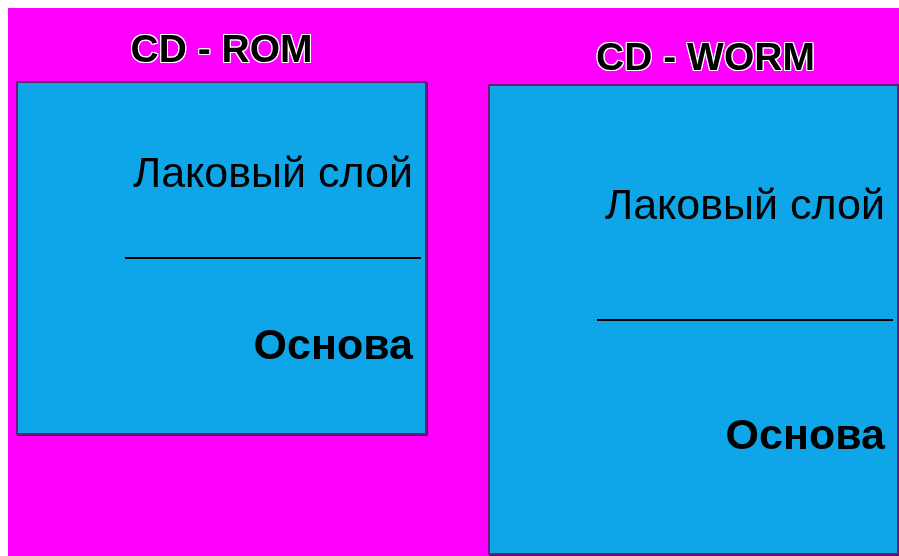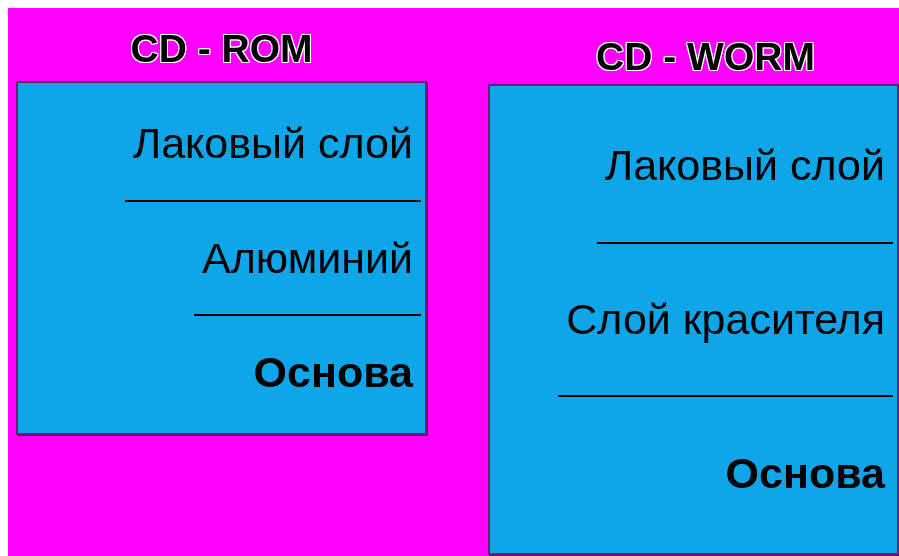--- a/index.html
+++ b/index.html
@@ -65,32 +65,26 @@
 
   <div class="panel-title title-left">CD - ROM</div>
 
   <div class="panel-title title-right">CD - WORM</div>
 
   <div class="layer-box box-left">
     <div class="layer-row">
       <span class="layer-label">Лаковый слой</span>
     </div>
     <div class="layer-row">
-      <span class="layer-label">Алюминий</span>
-    </div>
-    <div class="layer-row">
       <span class="layer-label">Основа</span>
     </div>
   </div>
 
   <div class="layer-box box-right">
     <div class="layer-row">
       <span class="layer-label">Лаковый слой</span>
     </div>
     <div class="layer-row">
-      <span class="layer-label">Слой красителя</span>
-    </div>
-    <div class="layer-row">
       <span class="layer-label">Основа</span>
     </div>
   </div>
 
 </div>
 
 </body></html>

